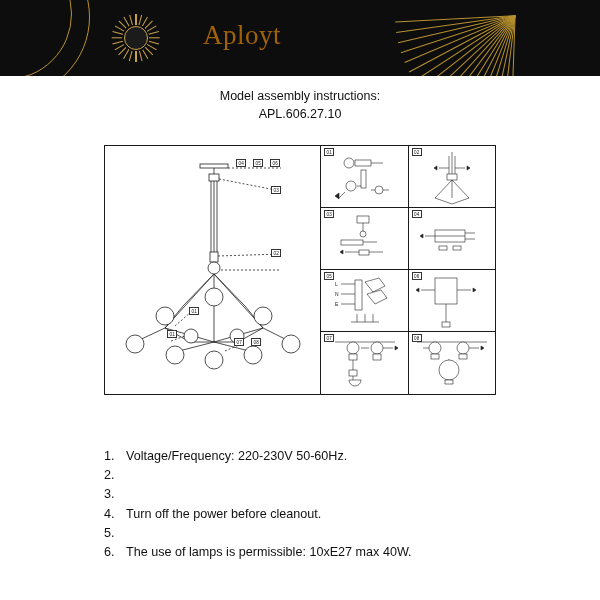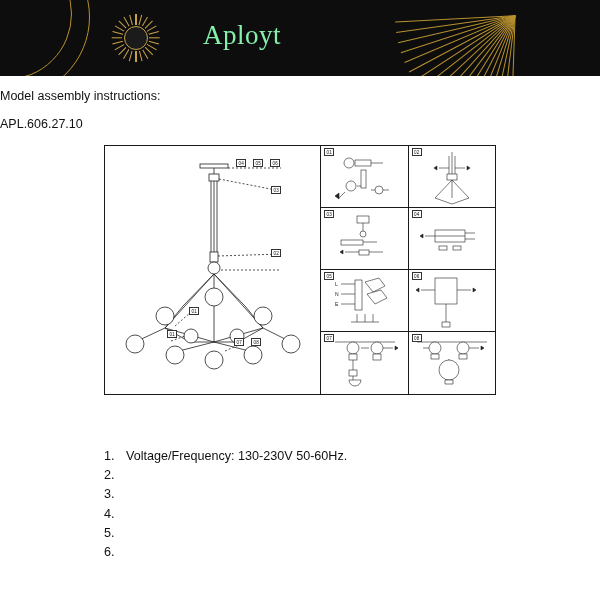--- a/index.html
+++ b/index.html
@@ -28,21 +28,21 @@
     height: 76px;
     background: #0d0d0d;
     overflow: hidden;
   }
   .brand {
     position: absolute;
     left: 203px;
     top: 20px;
     font-size: 27px;
     letter-spacing: 0.5px;
-    color: #86efac;
+    color: #a16207;
     font-family: "Liberation Serif", serif;
   }
   .sun-logo {
     position: absolute;
     left: 112px;
     top: 14px;
     width: 48px;
     height: 48px;
   }
   .sun-core {
@@ -92,30 +92,31 @@
   }
   .corner-arc.b {
     left: -72px;
     top: -64px;
     width: 160px;
     height: 160px;
   }
 
   
   .title-block {
+    text-align: center;
     margin-top: 13px;
   }
   .title-line1 {
     font-size: 12.5px;
     color: #111;
   }
   .title-line2 {
     font-size: 12.5px;
     color: #111;
-    margin-top: 14px;
+    margin-top: 4px;
   }
 
   
   .frame {
     position: absolute;
     left: 104px;
     top: 145px;
     width: 392px;
     height: 250px;
     border: 1px solid #1a1a1a;
@@ -463,33 +464,35 @@
         </svg>
       </div>
 
     </div>
   </div>
 
   <div class="instructions">
     <ol>
       <li>
         <span class="num">1.</span>
-        <span class="txt">Voltage/Frequency: 130-230V 50-60Hz.</span>
+        <span class="txt">Voltage/Frequency: 220-230V 50-60Hz.</span>
       </li>
       <li>
         <span class="num">2.</span>
       </li>
       <li>
         <span class="num">3.</span>
       </li>
       <li>
         <span class="num">4.</span>
+        <span class="txt">Turn off the power before cleanout.</span>
       </li>
       <li>
         <span class="num">5.</span>
       </li>
       <li>
         <span class="num">6.</span>
+        <span class="txt">The use of lamps is permissible: 10xE27 max 40W.</span>
       </li>
     </ol>
   </div>
 
 </div>
 
 </body></html>

